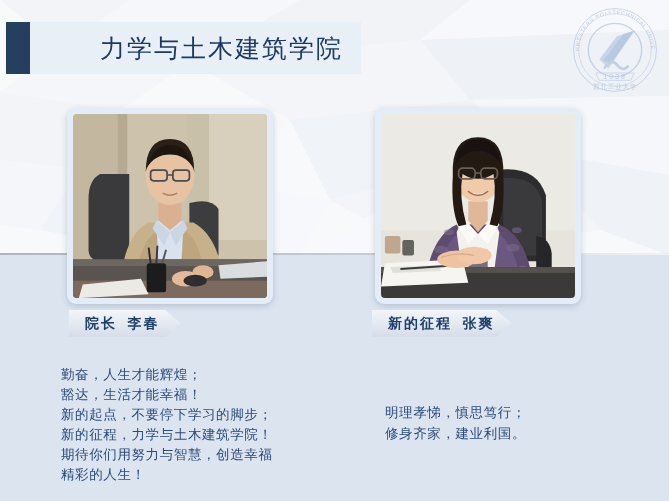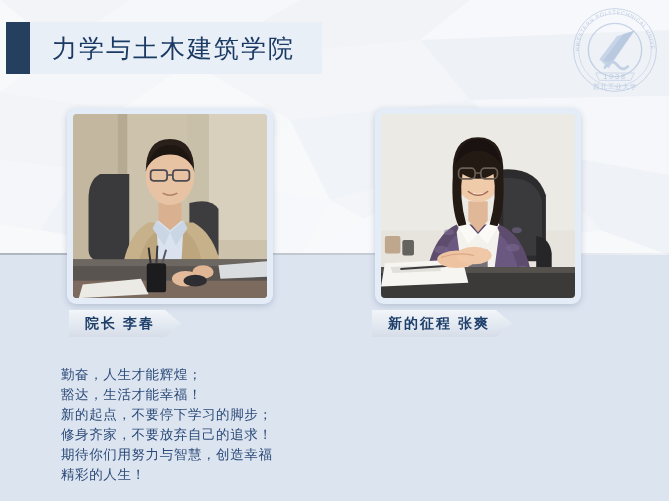--- a/index.html
+++ b/index.html
@@ -31,21 +31,21 @@
 
   
   .title-wrap{position:absolute;left:6px;top:22px;height:52px;display:flex;align-items:stretch;}
   .title-accent{width:24px;background:#25405f;}
   .title-box{
     background:#e9eff7;min-width:252px;
     display:flex;align-items:center;padding:0 18px 0 22px;
   }
   .title-text{
     font-family:"DejaVu Serif","Liberation Serif",serif;
-    font-size:25px;letter-spacing:2px;color:#1b3a63;white-space:nowrap;
+    font-size:25px;letter-spacing:2px;color:#1b3a63;white-space:nowrap;margin-left:48px;
   }
 
   
   .logo{position:absolute;right:8px;top:4px;width:92px;height:92px;opacity:.55;}
 
   
   .photo-frame{
     position:absolute;width:206px;height:196px;
     background:#e3ecf7;border-radius:9px;padding:6px;
     box-shadow:0 2px 6px rgba(70,90,120,.25);
@@ -58,21 +58,21 @@
   
   .name-tag{
     position:absolute;height:27px;display:flex;align-items:center;
     padding:0 26px 0 16px;
     background:linear-gradient(180deg,#f2f5f9 0%,#e3e9f1 55%,#d6dde8 100%);
     clip-path:polygon(0 0, calc(100% - 16px) 0, 100% 50%, calc(100% - 16px) 100%, 0 100%);
     filter:drop-shadow(1px 2px 2px rgba(90,105,125,.38));
     box-sizing:border-box;
   }
   .name-tag span{
-    font-family:Liberation Sans, sans-serif;
+    font-family:Liberation Mono, monospace;
     font-size:14px;letter-spacing:2px;color:#1f3f6b;white-space:nowrap;font-weight:bold;
   }
   .name-tag.left{left:69px;top:310px;width:112px;}
   .name-tag.right{left:372px;top:310px;width:140px;}
 
   
   .quote{
     position:absolute;
     font-family:"DejaVu Serif","Liberation Serif",serif;
     color:#2b4a78;line-height:20px;font-size:13.5px;letter-spacing:.6px;
@@ -257,17 +257,19 @@
   <div class="name-tag left">
     <span>院长 李春</span>
   </div>
   <div class="name-tag right">
     <span>新的征程 张爽</span>
   </div>
 
   <div class="quote left">勤奋，人生才能辉煌；
 豁达，生活才能幸福！
 新的起点，不要停下学习的脚步；
-修身齐家，不要放弃自己的追求！
+新的征程，力学与土木建筑学院！
 期待你们用努力与智慧，创造幸福
 精彩的人生！</div>
+  <div class="quote right">明理孝悌，慎思笃行；
+修身齐家，建业利国。</div>
 
 </div>
 
 </body></html>

